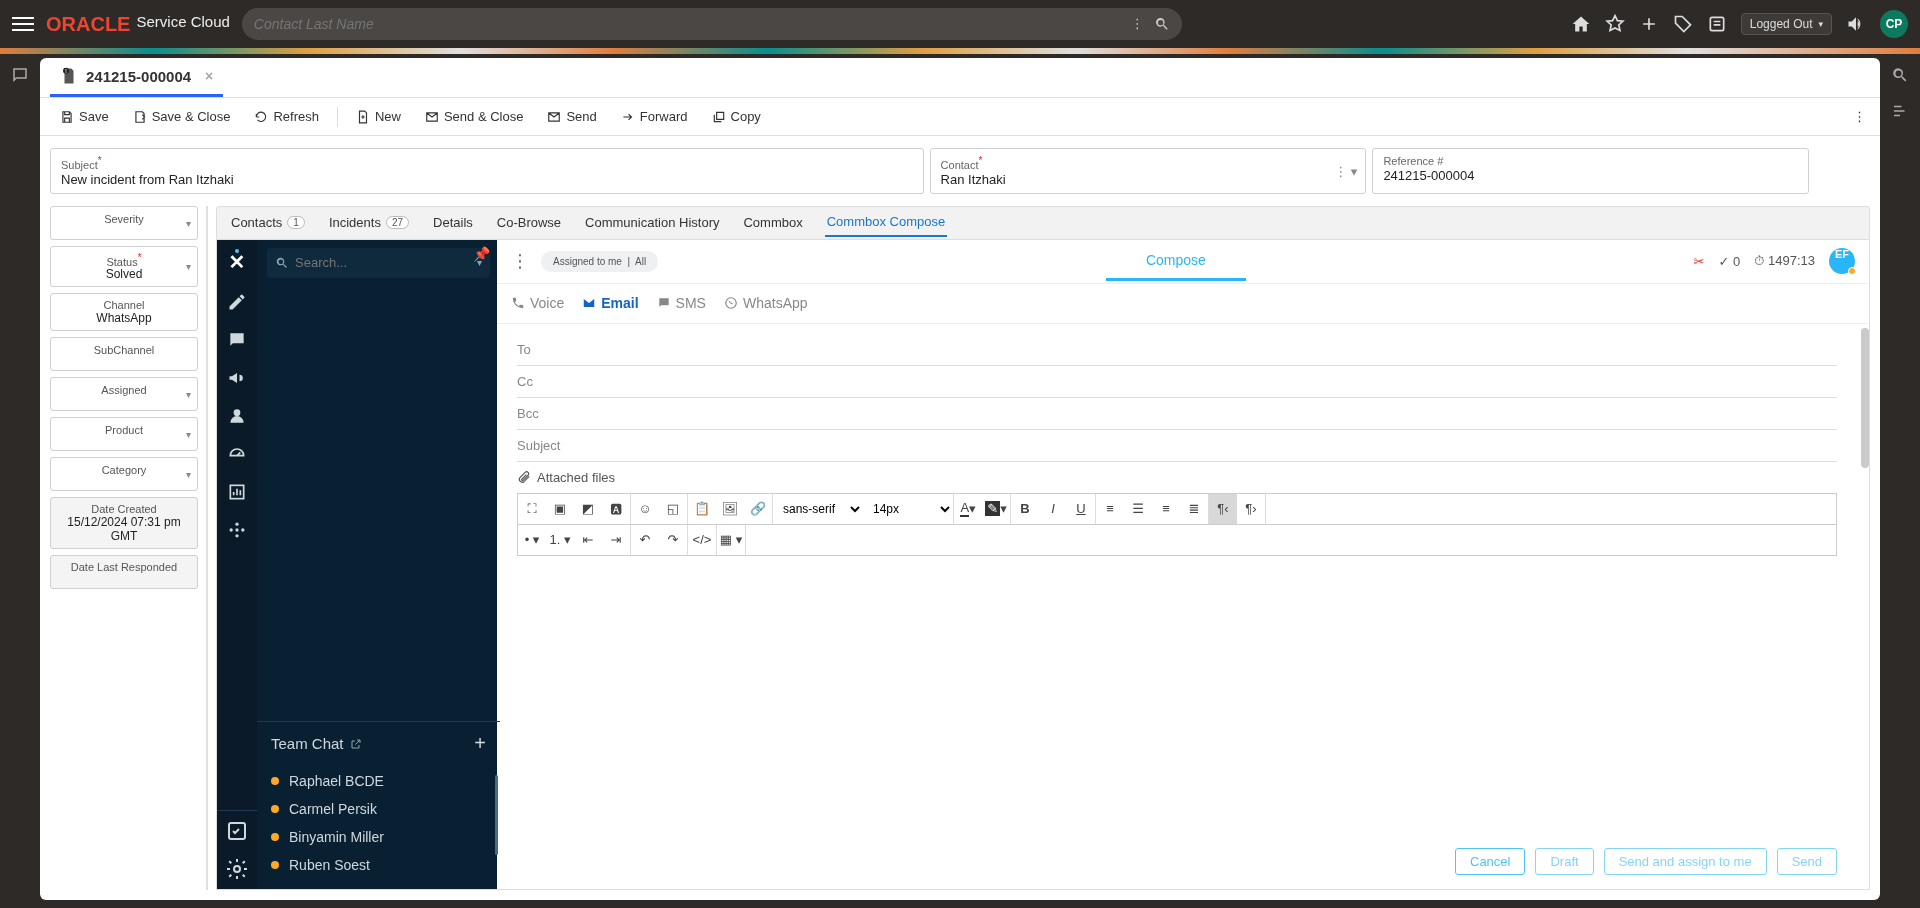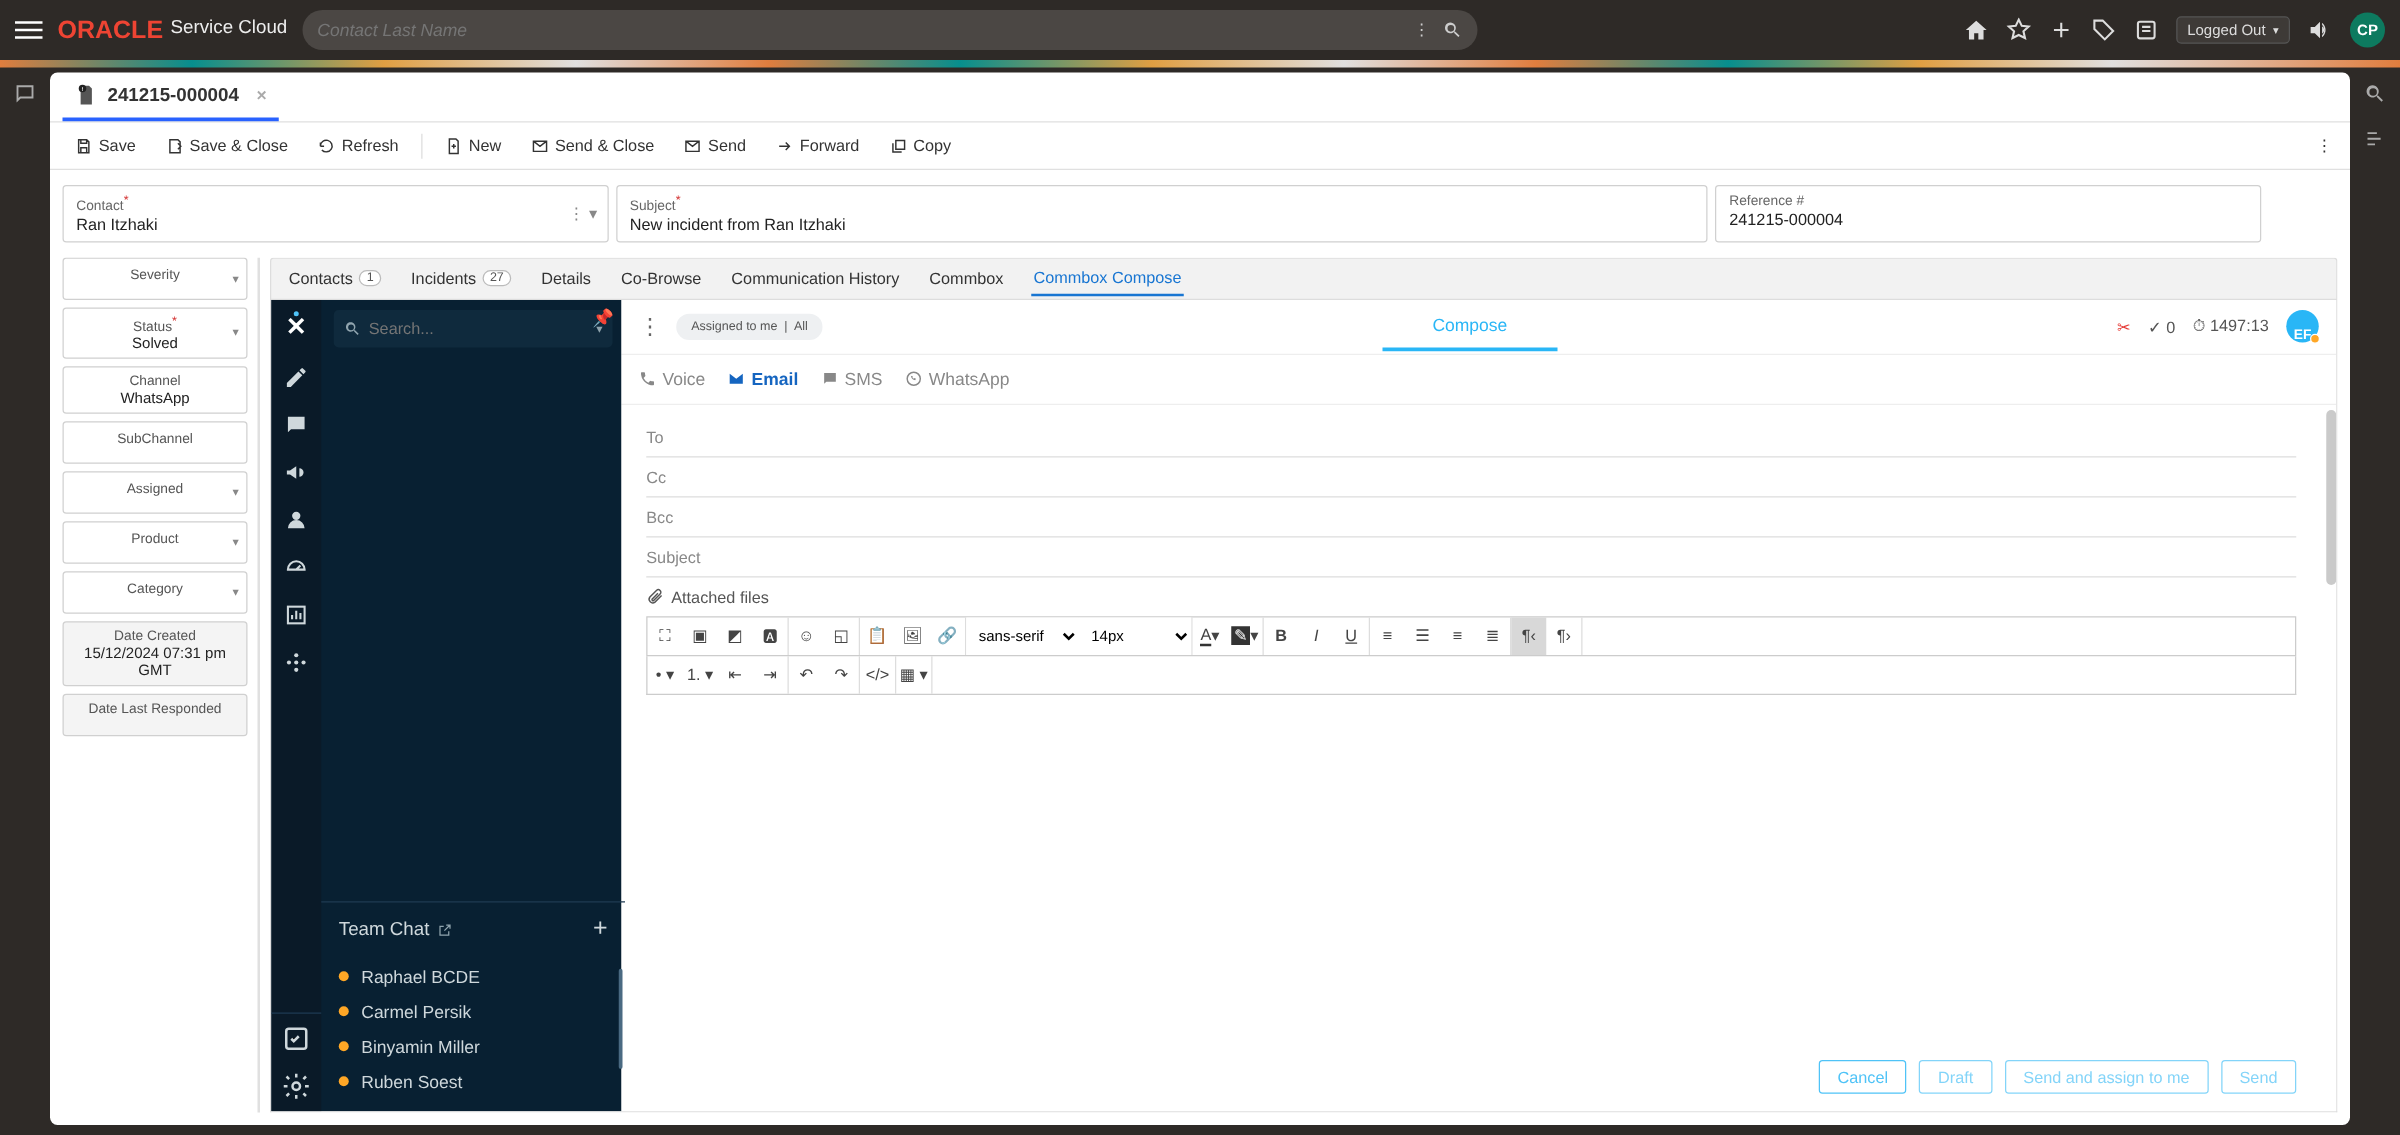--- a/index.html
+++ b/index.html
@@ -93,21 +93,21 @@
   .chat-bottom-icons { padding:8px; display:flex; flex-direction:column; gap:14px; align-items:center; border-top:1px solid #1e3a52; background:#0a1a28; width:40px;}
   
   
   .compose-right { flex:1; display:flex; flex-direction:column; background:#fff; overflow:hidden;}
   .compose-top { height:44px; display:flex; align-items:center; padding:0 14px; gap:12px; border-bottom:1px solid #eee;}
   .vdots { font-size:18px; color:#666; cursor:pointer;}
   .assign-pill { background:#eef0f2; border-radius:16px; padding:5px 12px; font-size:10px; color:#555;}
   .compose-tab-center { flex:1; display:flex; justify-content:center;}
   .compose-tabc { color:#29b6f6; padding:10px 40px; border-bottom:3px solid #29b6f6; font-size:14px;}
   .compose-top-right { display:flex; align-items:center; gap:14px; color:#555; font-size:13px;}
-  .avatar-ef { width:26px; height:26px; border-radius:50%; background:#29b6f6; color:#fff; display:flex; align-items:flex-end; justify-content:center; font-size:11px; font-weight:bold; position:relative;}
+  .avatar-ef { width:26px; height:26px; border-radius:50%; background:#29b6f6; color:#fff; display:flex; align-items:flex-start; justify-content:center; font-size:11px; font-weight:bold; position:relative;}
   .avatar-ef .d { position:absolute; right:-1px; bottom:-1px; width:8px; height:8px; background:#ffa726; border-radius:50%; border:1px solid #fff;}
   
   .channel-row { height:40px; display:flex; align-items:center; padding:0 14px; gap:18px; border-bottom:1px solid #eee; font-size:14px;}
   .ch-item { display:flex; align-items:center; gap:5px; color:#888; cursor:pointer;}
   .ch-item.active { color:#1565c0; font-weight:600;}
   
   .select-channel-row { background:#ededed; padding:16px 20px; display:flex; align-items:center; gap:20px; font-size:13px; border-bottom:1px solid #ddd;}
   .select-channel-row select { width:170px; height:26px; border:1px solid #ccc; background:#fff; border-radius:3px;}
   
   .email-form { padding:10px 20px 0 20px; background:#fff;}
@@ -248,28 +248,28 @@
       <div class="tb-btn">
           <svg width="14" height="14" viewBox="0 0 24 24">
             <path fill="none" stroke="#333" stroke-width="2" d="M8 4h12v12H8zM4 8v12h12"></path>
           </svg>
           <span>Copy</span>
         </div>
       <div class="tb-more">⋮</div>
     </div>
 
     <div class="info-bar">
+      <div class="info-card subject">
+        <div class="info-label"><span>Subject</span><span class="info-star">*</span></div>
+        <div class="info-value">New incident from Ran Itzhaki</div>
+      </div>
       <div class="info-card contact">
         <div class="info-label"><span>Contact</span><span class="info-star">*</span></div>
         <div class="info-value">Ran Itzhaki</div>
         <span class="info-caret">⋮&nbsp;▾</span>
-      </div>
-      <div class="info-card subject">
-        <div class="info-label"><span>Subject</span><span class="info-star">*</span></div>
-        <div class="info-value">New incident from Ran Itzhaki</div>
       </div>
       <div class="info-card ref">
         <div class="info-label">Reference #</div>
         <div class="info-value">241215-000004</div>
       </div>
     </div>
 
     <div class="content">
 
       <div class="left-fields">

